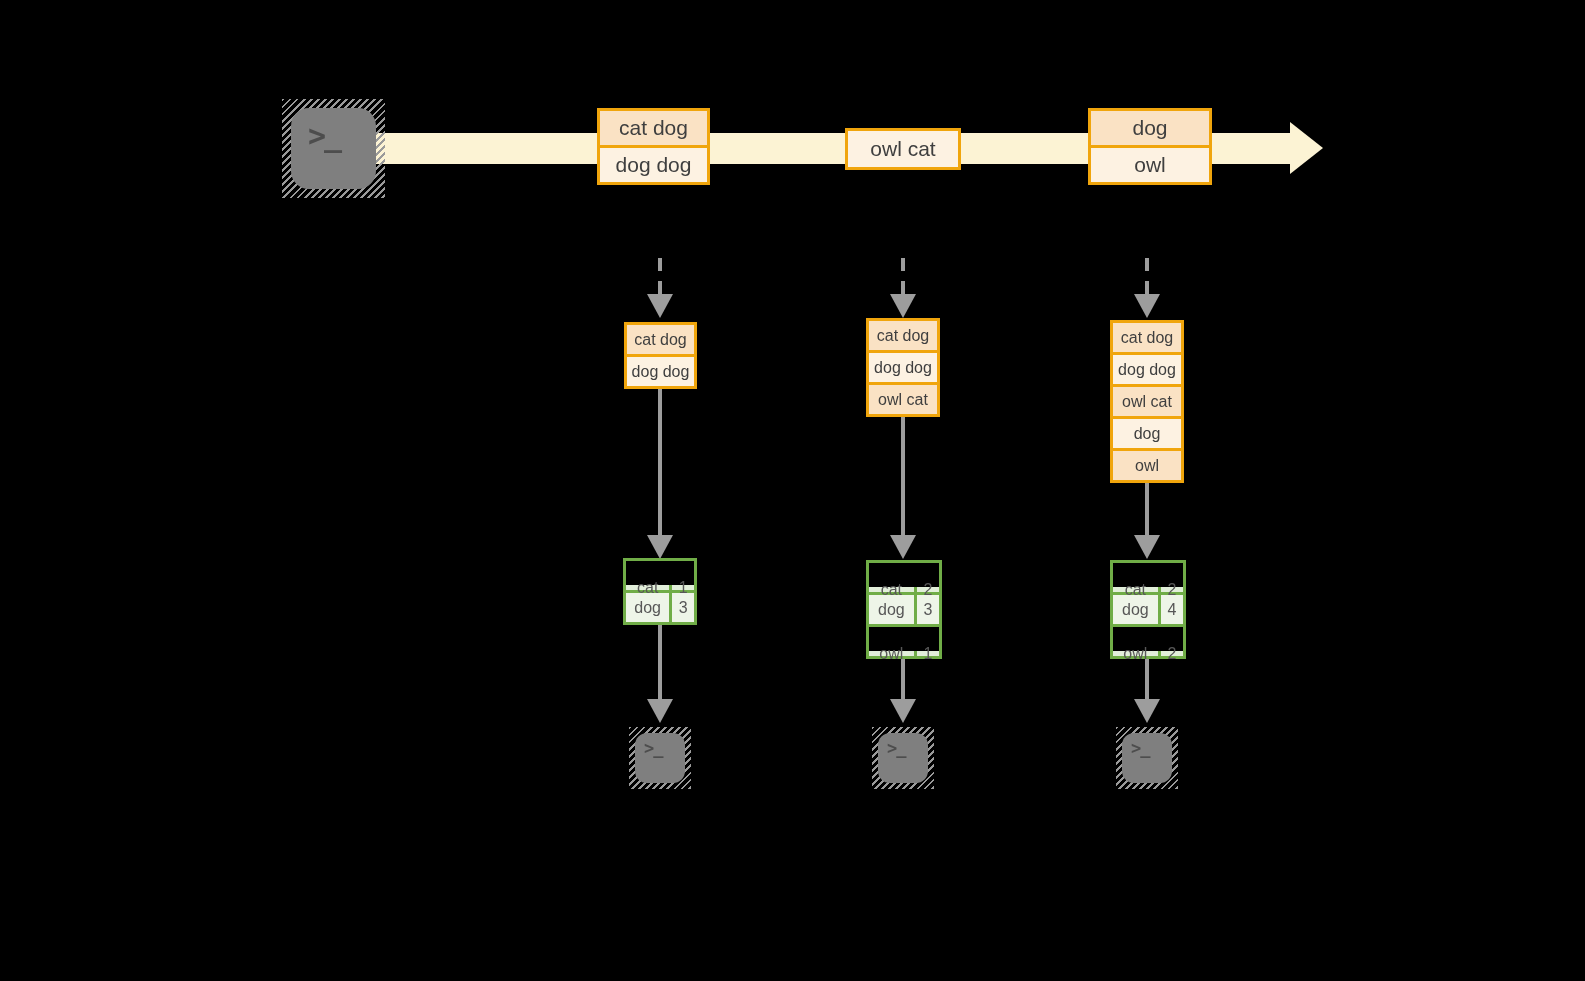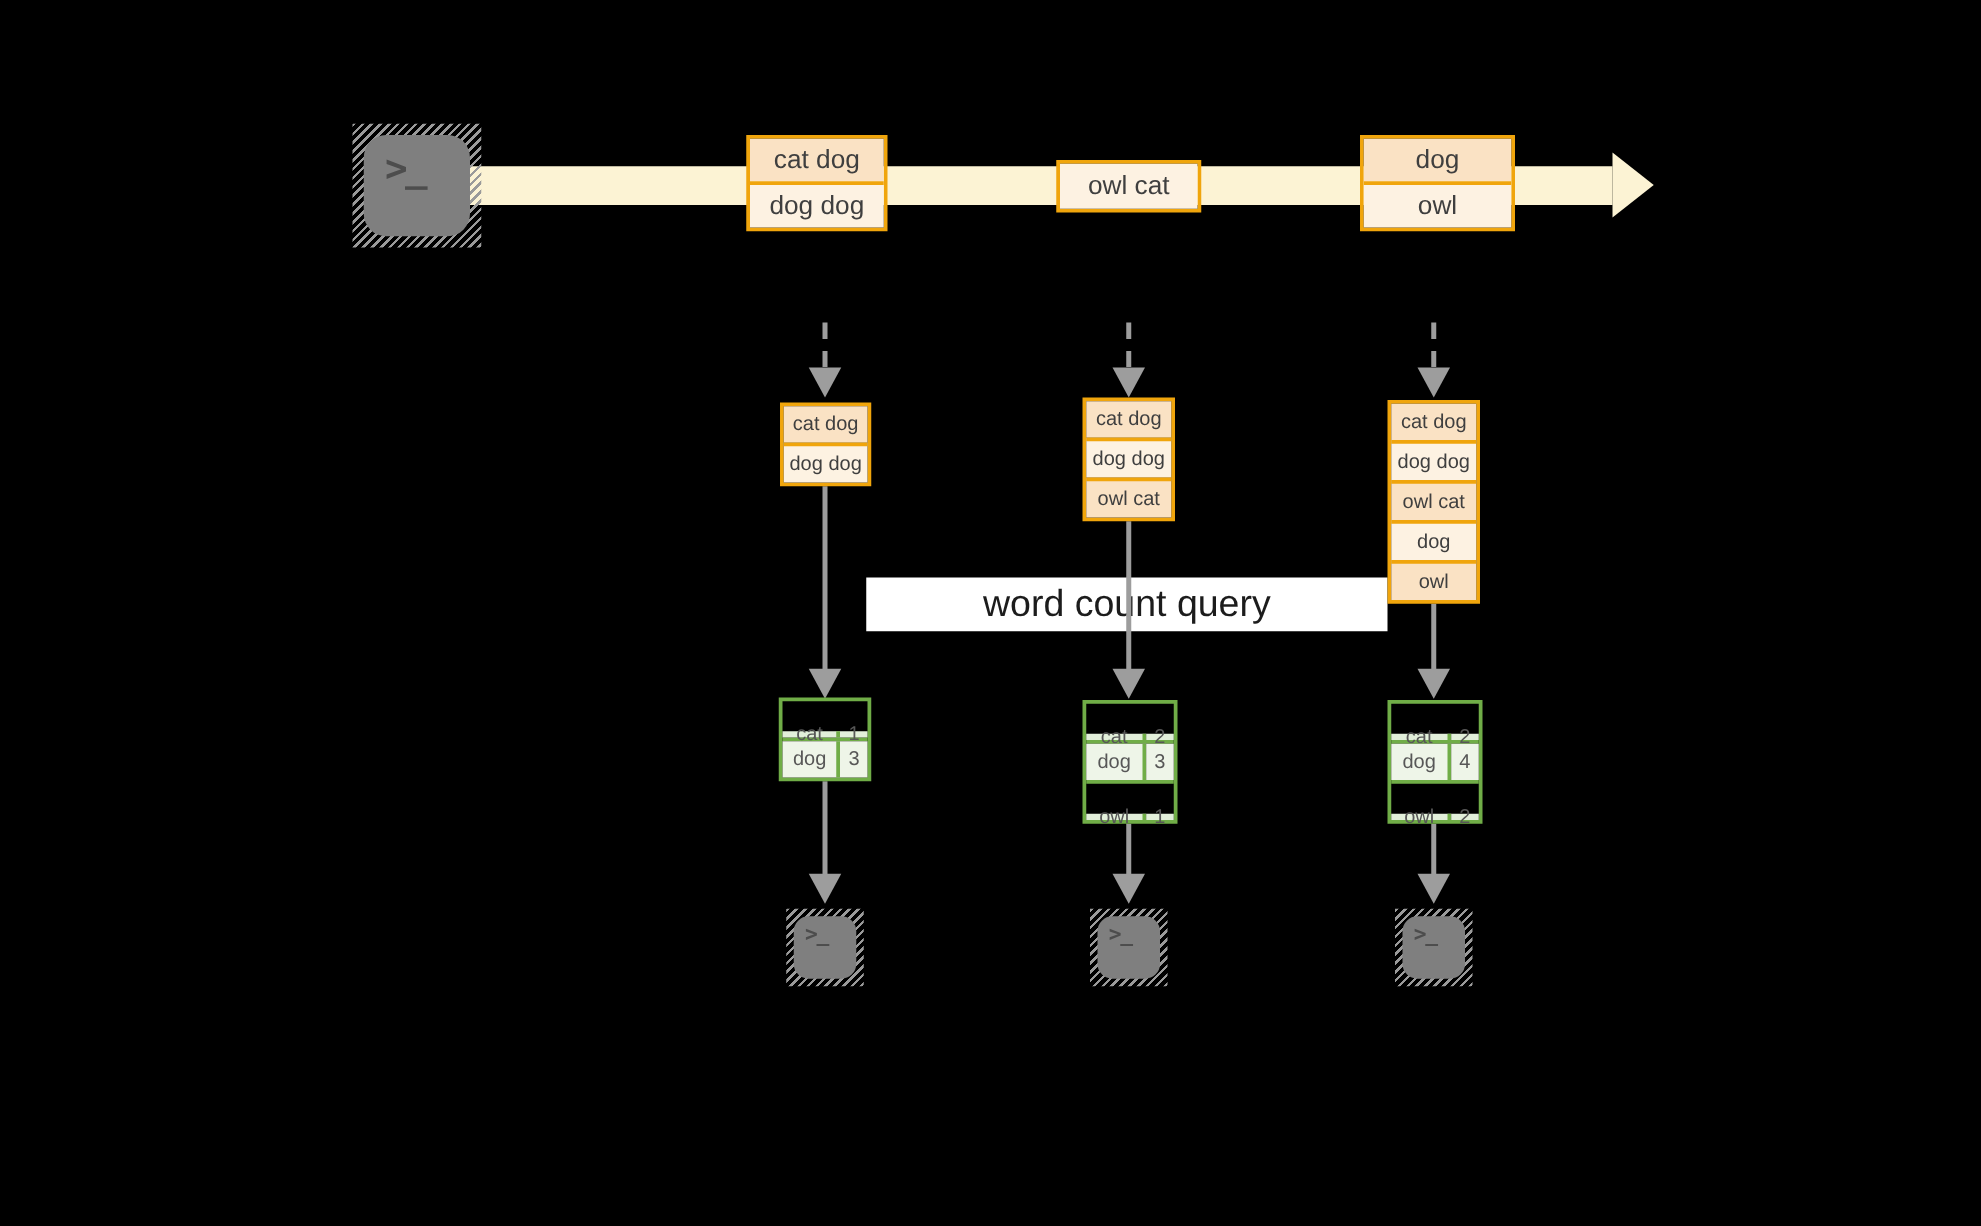--- a/index.html
+++ b/index.html
@@ -103,23 +103,20 @@
     <div class="scell peach">owl cat</div>
   </div>
   <div class="stack" style="left:1110px;top:320px;width:74px">
     <div class="scell peach">cat dog</div>
     <div class="scell cream">dog dog</div>
     <div class="scell peach">owl cat</div>
     <div class="scell cream">dog</div>
     <div class="scell peach">owl</div>
   </div>
 
-  <div class="qlabel">
-    <span>word count query</span>
-  </div>
 
   <div class="vline" style="left:658px;top:389px;height:148px"></div>
   <div class="ahead" style="left:647px;top:535px"></div>
   <div class="vline" style="left:901px;top:417px;height:120px"></div>
   <div class="ahead" style="left:890px;top:535px"></div>
   <div class="vline" style="left:1145px;top:483px;height:54px"></div>
   <div class="ahead" style="left:1134px;top:535px"></div>
 
   <div class="gtable" style="left:623px;top:558px;width:74px">
     <div class="grow">

